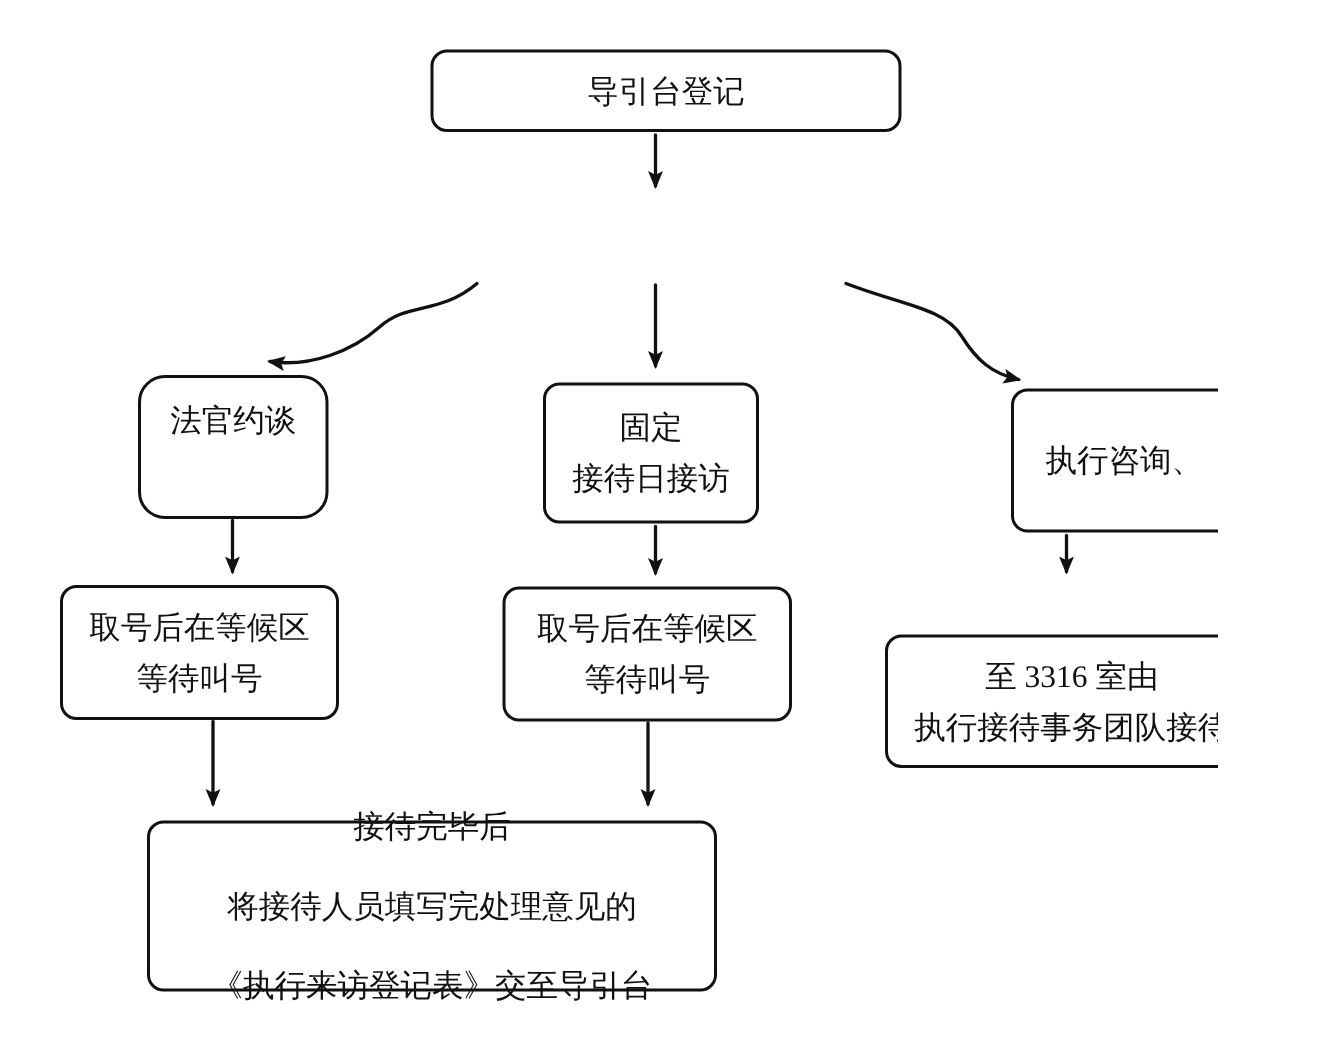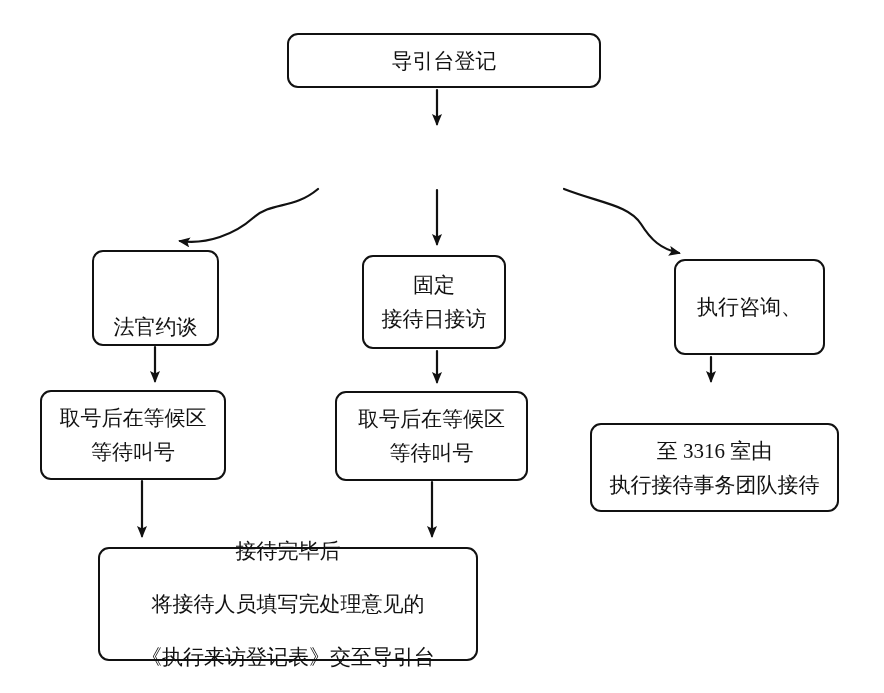--- a/index.html
+++ b/index.html
@@ -8,21 +8,20 @@
     background: #ffffff;
   }
   .canvas {
     position: relative;
     width: 812px;
     height: 693px;
     background: #ffffff;
     font-family: "Liberation Serif", "DejaVu Serif", serif;
     color: #111111;
     overflow: hidden;
-    padding-left: 28px;
   }
   .arrows {
     position: absolute;
     left: 0;
     top: 0;
     width: 884px;
     height: 693px;
   }
   .ar {
     stroke: #111111;
@@ -42,21 +41,21 @@
     justify-content: center;
     text-align: center;
     font-size: 21px;
   }
   .node .ln {
     line-height: 34px;
     white-space: nowrap;
   }
   .n-register { left: 287px; top: 33px;  width: 314px; height: 55px; }
   .n-form     { left: 232px; top: 130px; width: 446px; height: 58px; letter-spacing: 2px; font-size: 22px; }
-  .n-judge    { left: 92px;  top: 250px; width: 127px; height: 96px; justify-content: flex-end; padding-top: 11px; }
+  .n-judge    { left: 92px;  top: 250px; width: 127px; height: 96px; justify-content: flex-start; padding-top: 11px; border-radius: 18px; }
   .n-fixed    { left: 362px; top: 255px; width: 144px; height: 94px; }
   .n-consult  { left: 637px; top: 259px; width: 151px; height: 96px; margin-left: 37px; }
   .n-waitl    { left: 40px;  top: 390px; width: 186px; height: 90px; }
   .n-waitm    { left: 335px; top: 391px; width: 193px; height: 90px; }
   .n-room     { left: 590px; top: 390px; width: 249px; height: 89px; margin-top: 33px; }
   .n-final    { left: 98px;  top: 547px; width: 380px; height: 114px; gap: 19px; }
 </style>
 </head>
 <body>
 

